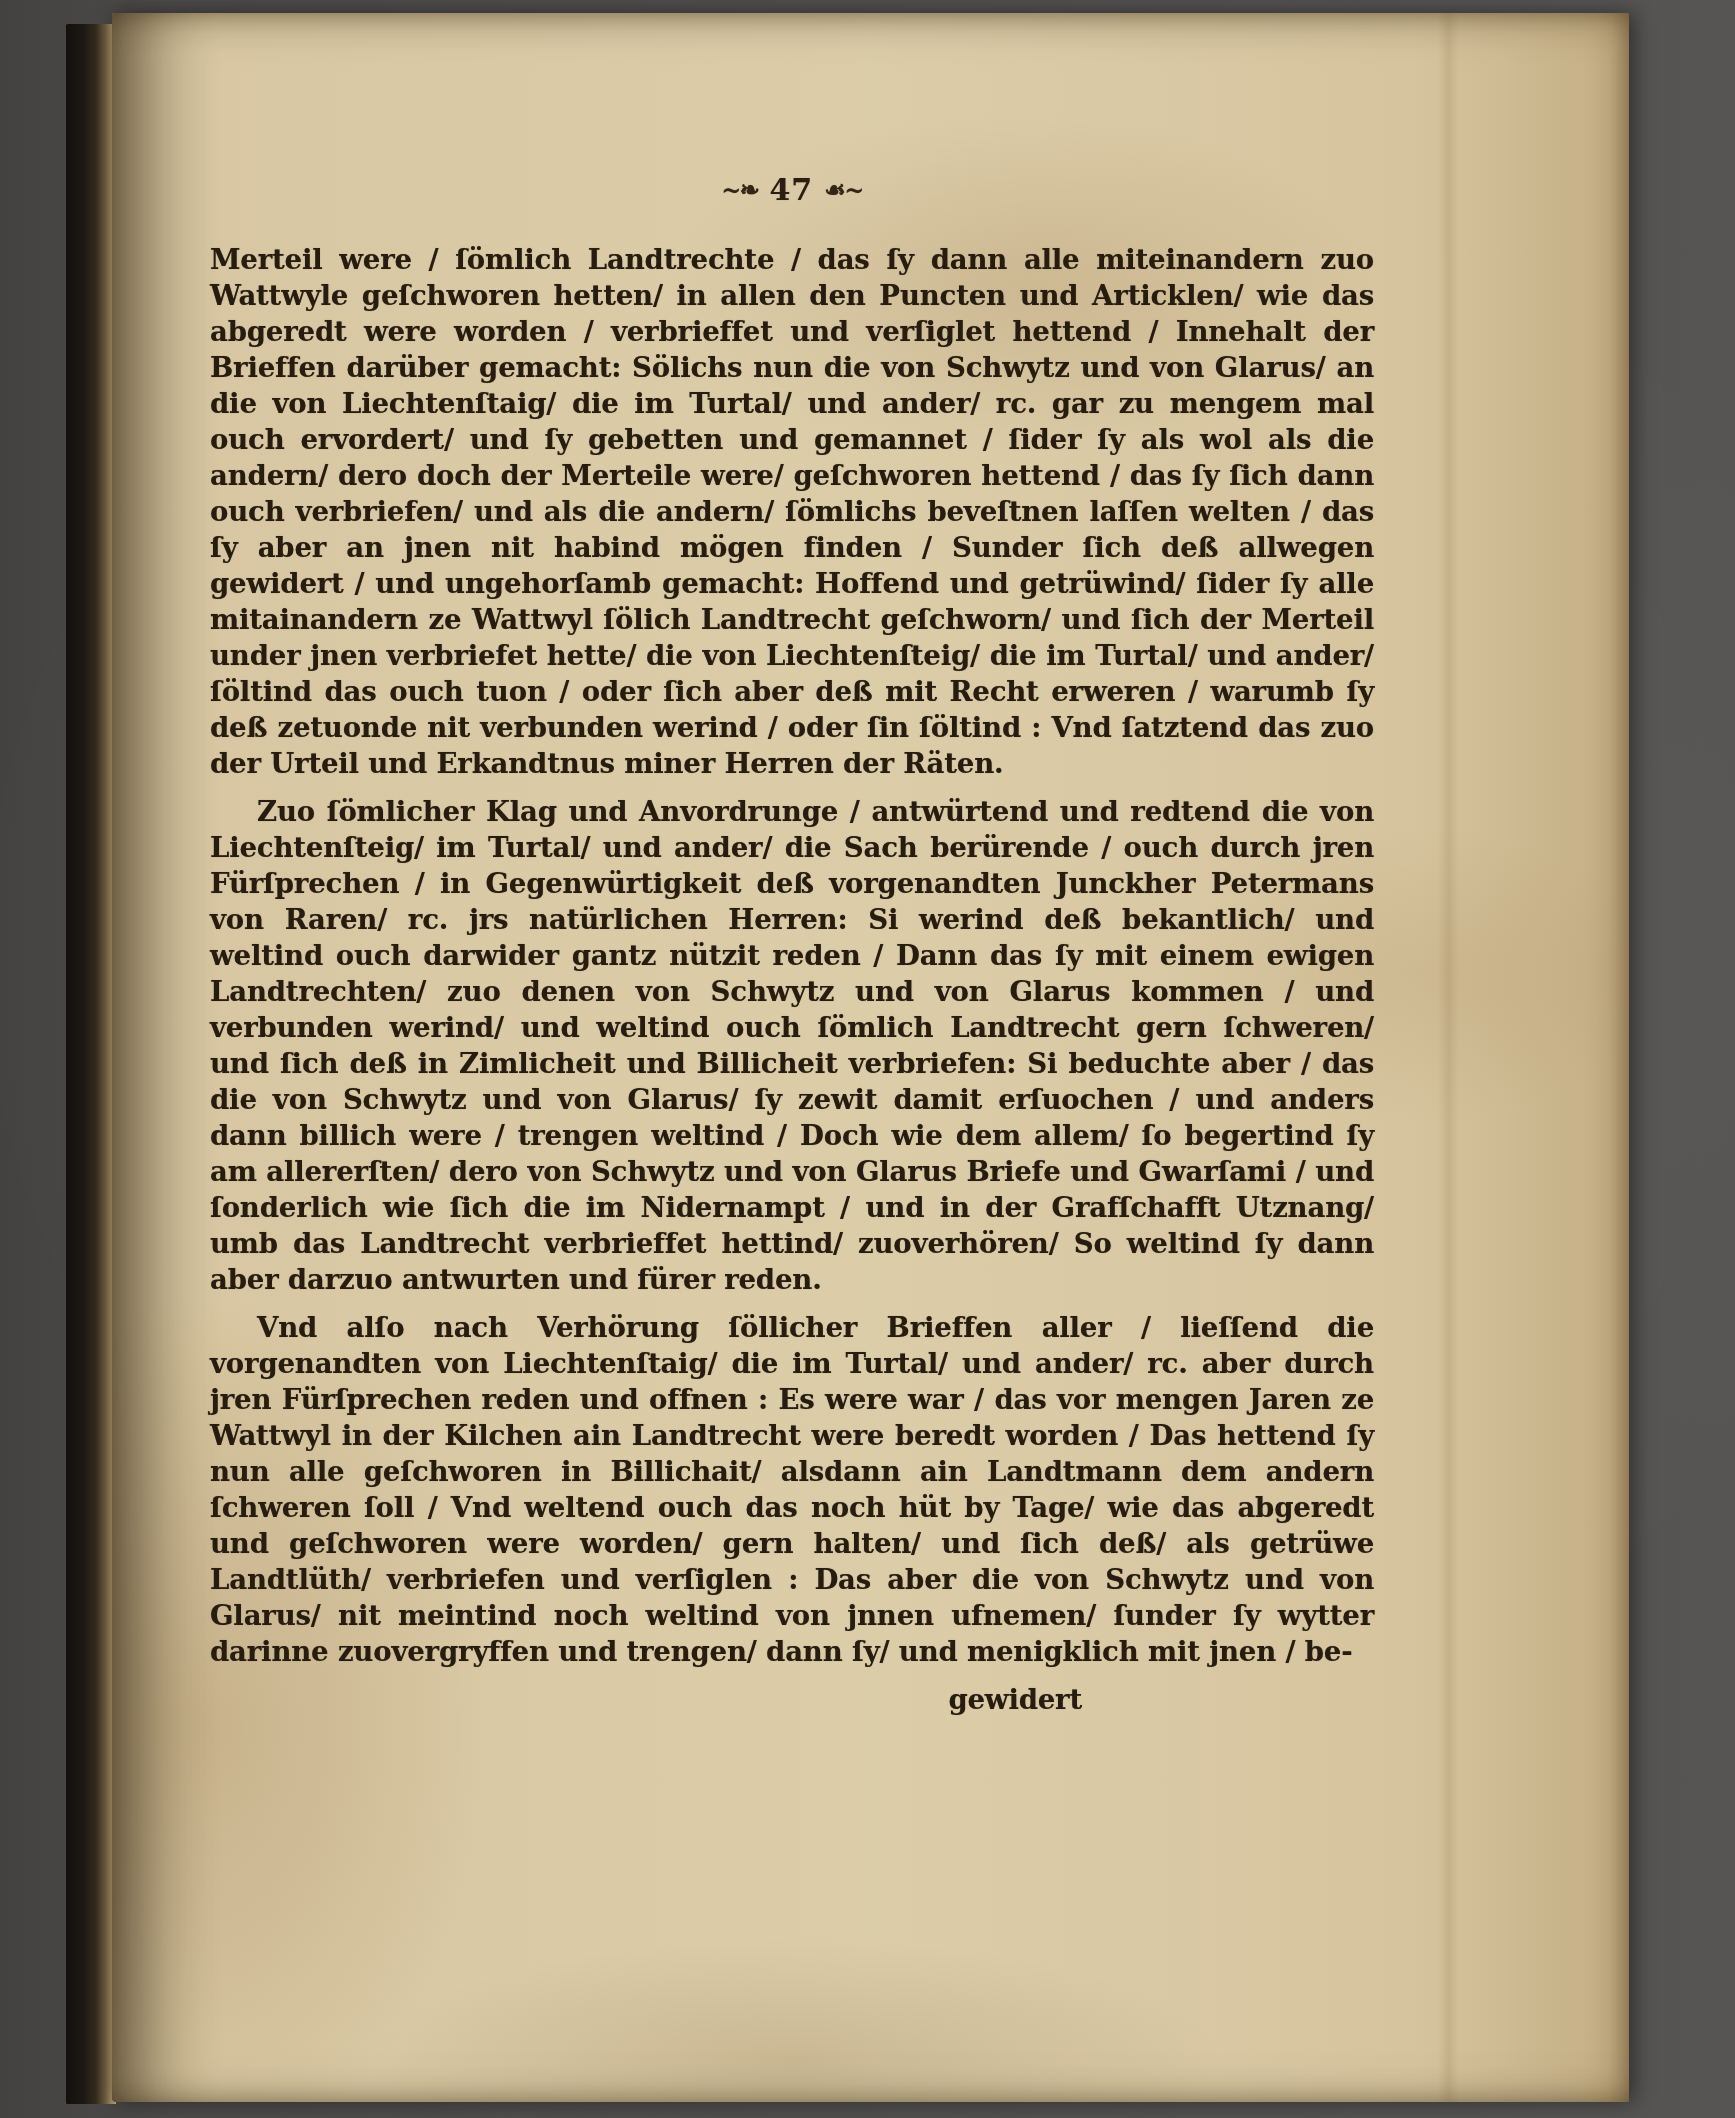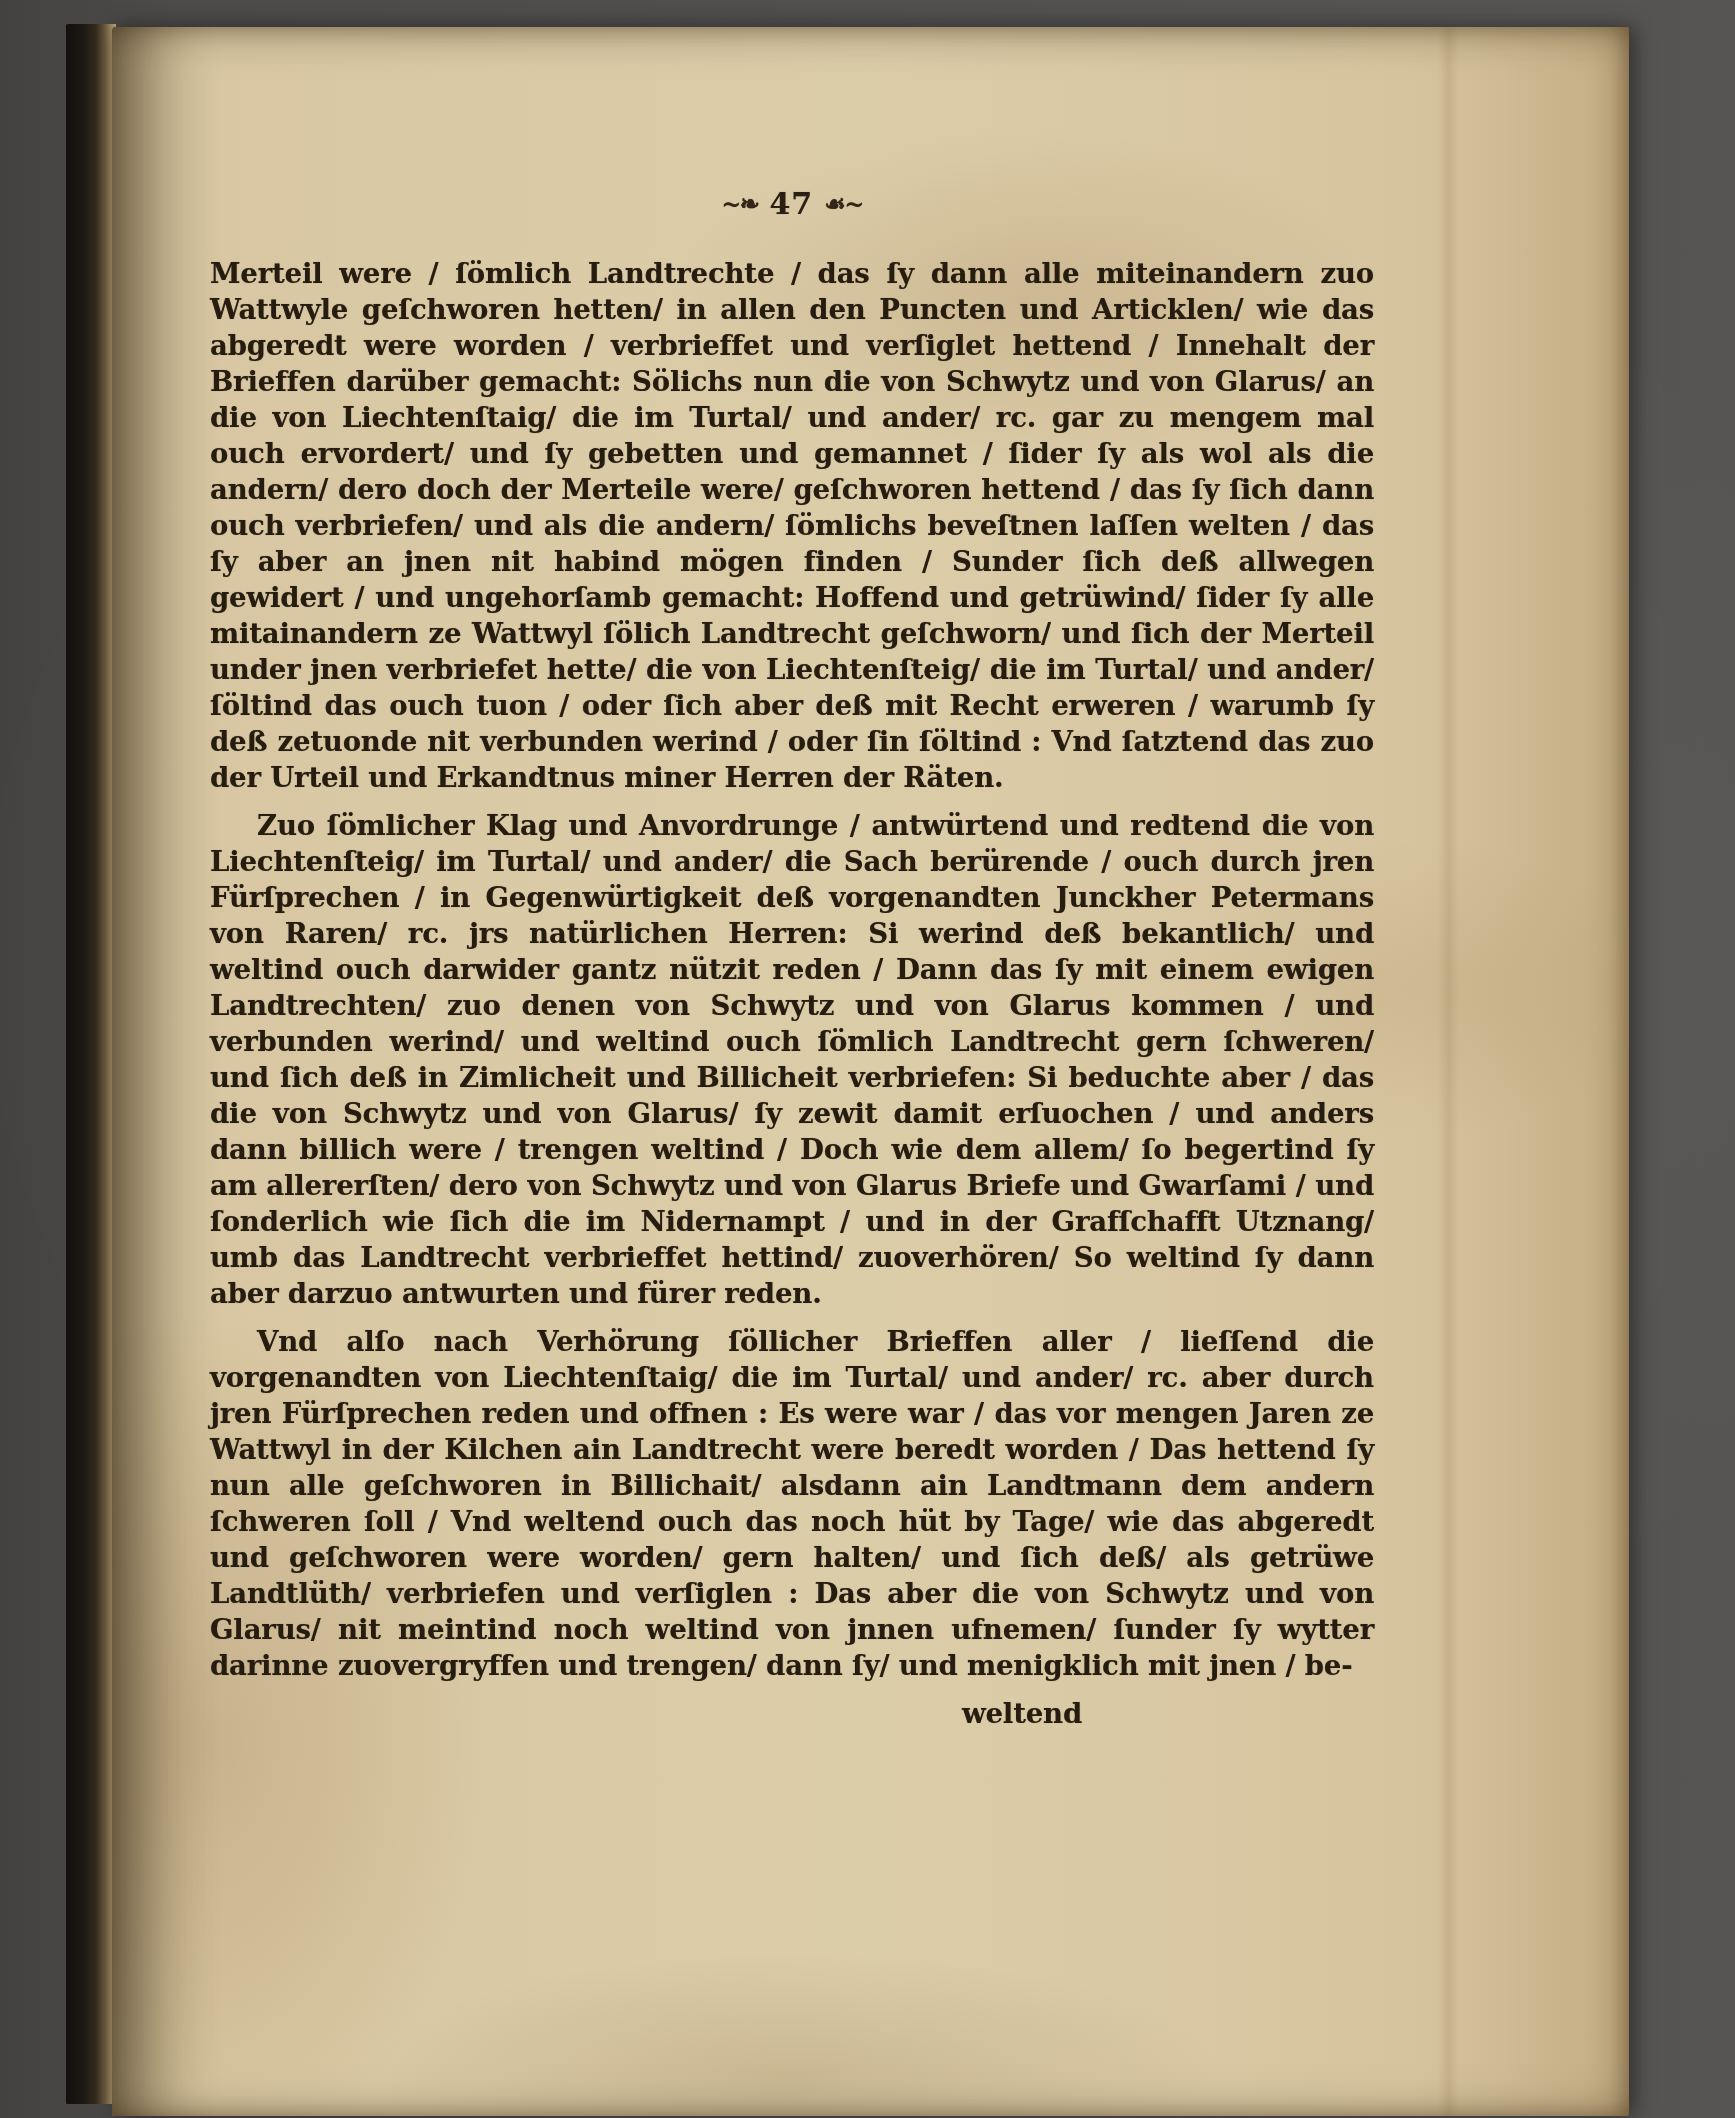--- a/index.html
+++ b/index.html
@@ -31,21 +31,21 @@
       #6b5b3f 78%,
       #a08a60 90%,
       #c3ae85 100%);
     border-radius: 1.6px 0 0 1.6px;
   }
 
   
   .book-page {
     position: absolute;
     left: 112px;
-    top: 27px;
+    top: 13px;
     width: 1517px;
     height: 2089px;
     border-radius: 2.4px;
     background:
       radial-gradient(ellipse 502px 243px at 60% 13%, rgba(148,112,66,0.20), transparent 70%),
       radial-gradient(ellipse 421px 616px at 6% 82%, rgba(138,102,58,0.22), transparent 70%),
       radial-gradient(ellipse 340px 211px at 86% 46%, rgba(148,112,66,0.14), transparent 70%),
       radial-gradient(ellipse 567px 162px at 45% 98%, rgba(120,90,50,0.18), transparent 75%),
       linear-gradient(90deg, #c8b68e 0%, #d8c7a2 7%, #dccda9 50%, #d6c49e 86%, #c7b289 97%, #b9a278 100%);
     box-shadow:
@@ -124,17 +124,17 @@
     <div class="page-header">
       <span class="ornament">~❧</span><span class="page-number">47</span><span class="ornament">☙~</span>
     </div>
 
     <p>Merteil were / ſömlich Landtrechte / das ſy dann alle miteinandern zuo Wattwyle geſchworen hetten/ in allen den Puncten und Articklen/ wie das abgeredt were worden / verbrieffet und verſiglet hettend / Innehalt der Brieffen darüber gemacht: Sölichs nun die von Schwytz und von Glarus/ an die von Liechtenſtaig/ die im Turtal/ und ander/ rc. gar zu mengem mal ouch ervordert/ und ſy gebetten und gemannet / ſider ſy als wol als die andern/ dero doch der Merteile were/ geſchworen hettend / das ſy ſich dann ouch verbriefen/ und als die andern/ ſömlichs beveſtnen laſſen welten / das ſy aber an jnen nit habind mögen finden / Sunder ſich deß allwegen gewidert / und ungehorſamb gemacht: Hoffend und getrüwind/ ſider ſy alle mitainandern ze Wattwyl ſölich Landtrecht geſchworn/ und ſich der Merteil under jnen verbriefet hette/ die von Liechtenſteig/ die im Turtal/ und ander/ ſöltind das ouch tuon / oder ſich aber deß mit Recht erweren / warumb ſy deß zetuonde nit verbunden werind / oder ſin ſöltind : Vnd ſatztend das zuo der Urteil und Erkandtnus miner Herren der Räten.</p>
 
     <p class="indent">Zuo ſömlicher Klag und Anvordrunge / antwürtend und redtend die von Liechtenſteig/ im Turtal/ und ander/ die Sach berürende / ouch durch jren Fürſprechen / in Gegenwürtigkeit deß vorgenandten Junckher Petermans von Raren/ rc. jrs natürlichen Herren: Si werind deß bekantlich/ und weltind ouch darwider gantz nützit reden / Dann das ſy mit einem ewigen Landtrechten/ zuo denen von Schwytz und von Glarus kommen / und verbunden werind/ und weltind ouch ſömlich Landtrecht gern ſchweren/ und ſich deß in Zimlicheit und Billicheit verbriefen: Si beduchte aber / das die von Schwytz und von Glarus/ ſy zewit damit erſuochen / und anders dann billich were / trengen weltind / Doch wie dem allem/ ſo begertind ſy am allererſten/ dero von Schwytz und von Glarus Briefe und Gwarſami / und ſonderlich wie ſich die im Nidernampt / und in der Grafſchafft Utznang/ umb das Landtrecht verbrieffet hettind/ zuoverhören/ So weltind ſy dann aber darzuo antwurten und fürer reden.</p>
 
     <p class="indent">Vnd alſo nach Verhörung ſöllicher Brieffen aller / lieſſend die vorgenandten von Liechtenſtaig/ die im Turtal/ und ander/ rc. aber durch jren Fürſprechen reden und offnen : Es were war / das vor mengen Jaren ze Wattwyl in der Kilchen ain Landtrecht were beredt worden / Das hettend ſy nun alle geſchworen in Billichait/ alsdann ain Landtmann dem andern ſchweren ſoll / Vnd weltend ouch das noch hüt by Tage/ wie das abgeredt und geſchworen were worden/ gern halten/ und ſich deß/ als getrüwe Landtlüth/ verbriefen und verſiglen : Das aber die von Schwytz und von Glarus/ nit meintind noch weltind von jnnen ufnemen/ ſunder ſy wytter darinne zuovergryffen und trengen/ dann ſy/ und menigklich mit jnen / be-</p>
 
-    <p class="catchword">weltend</p>
+    <p class="catchword">gewidert</p>
 
   </div>
 </div>
 
 
 </body></html>

